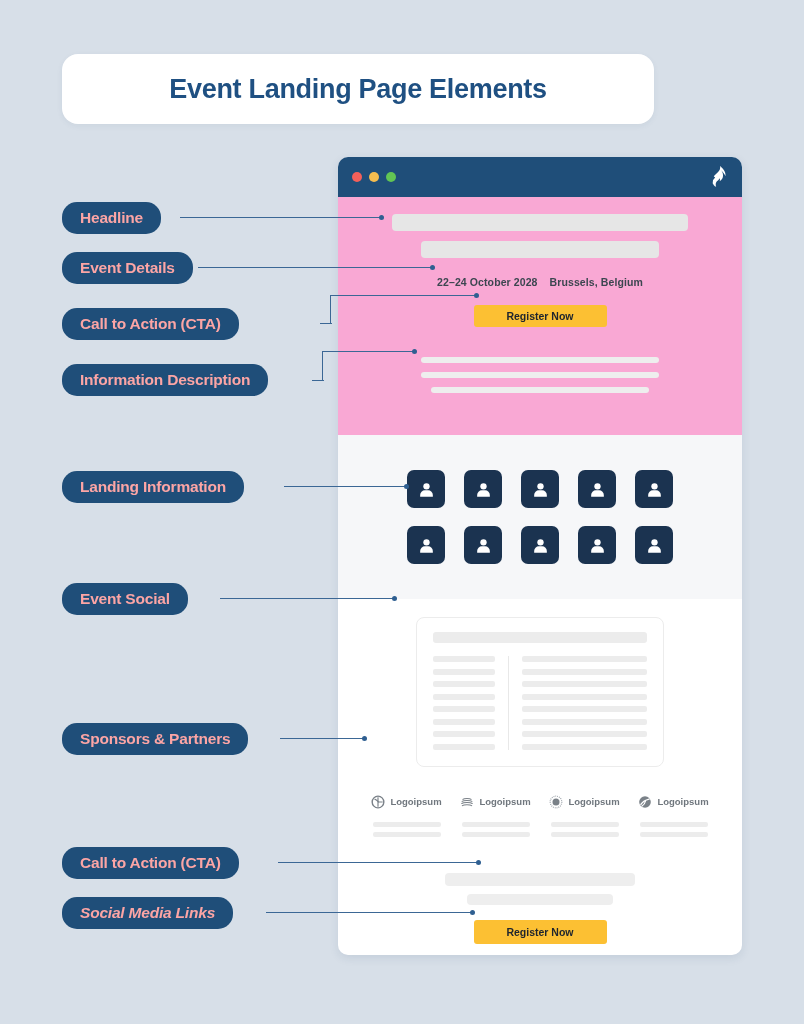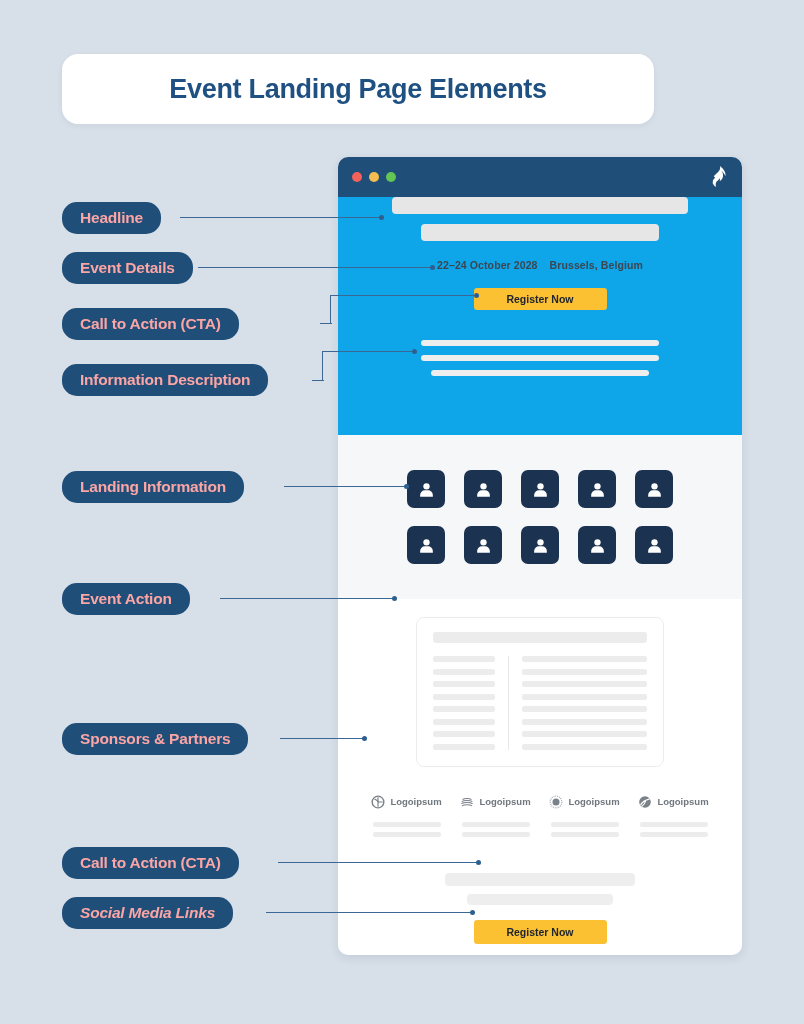--- a/index.html
+++ b/index.html
@@ -30,21 +30,21 @@
     height:40px;background:#1f4e79;display:flex;align-items:center;
     padding:0 14px;justify-content:space-between;
   }
   .dots{display:flex;gap:7px;}
   .dot{width:10px;height:10px;border-radius:50%;}
   .dot.r{background:#f4605a;}
   .dot.y{background:#f5bd4f;}
   .dot.g{background:#62c554;}
   .flame{width:20px;height:22px;}
   
-  .hero{background:#0ea5e9;height:238px;box-sizing:border-box;}
+  .hero{background:#f9a8d4;padding-top:17px;height:238px;box-sizing:border-box;}
   .sk{background:#e6e6e6;border-radius:4px;margin:0 auto;}
   .sk.light{background:#eeeeee;}
   .date-row{
     text-align:center;font-size:10.5px;color:#3c4650;font-weight:bold;
     margin-top:18px;letter-spacing:.1px;
   }
   .date-row .city{margin-left:9px;}
   .cta-wrap{text-align:center;margin-top:17px;}
   .cta{
     display:inline-block;background:#fcc033;color:#20262e;
@@ -362,16 +362,16 @@
 <div class="conn" style="left:266px;top:907px;width:214px;height:12px;">
   <div class="ln h" style="left:0;top:5px;width:206px;"></div>
     <div class="nub" style="left:204px;top:2.7px;"></div>
 </div>
 
 <div class="label" style="left:62px;top:202px;">Headline</div>
 <div class="label" style="left:62px;top:252px;">Event Details</div>
 <div class="label" style="left:62px;top:308px;">Call to Action (CTA)</div>
 <div class="label" style="left:62px;top:364px;">Information Description</div>
 <div class="label" style="left:62px;top:471px;">Landing Information</div>
-<div class="label" style="left:62px;top:583px;">Event Action</div>
+<div class="label" style="left:62px;top:583px;">Event Social</div>
 <div class="label" style="left:62px;top:723px;">Sponsors &amp; Partners</div>
 <div class="label" style="left:62px;top:847px;">Call to Action (CTA)</div>
 <div class="label" style="left:62px;top:897px;font-style:italic;">Social Media Links</div>
 
 </body></html>

